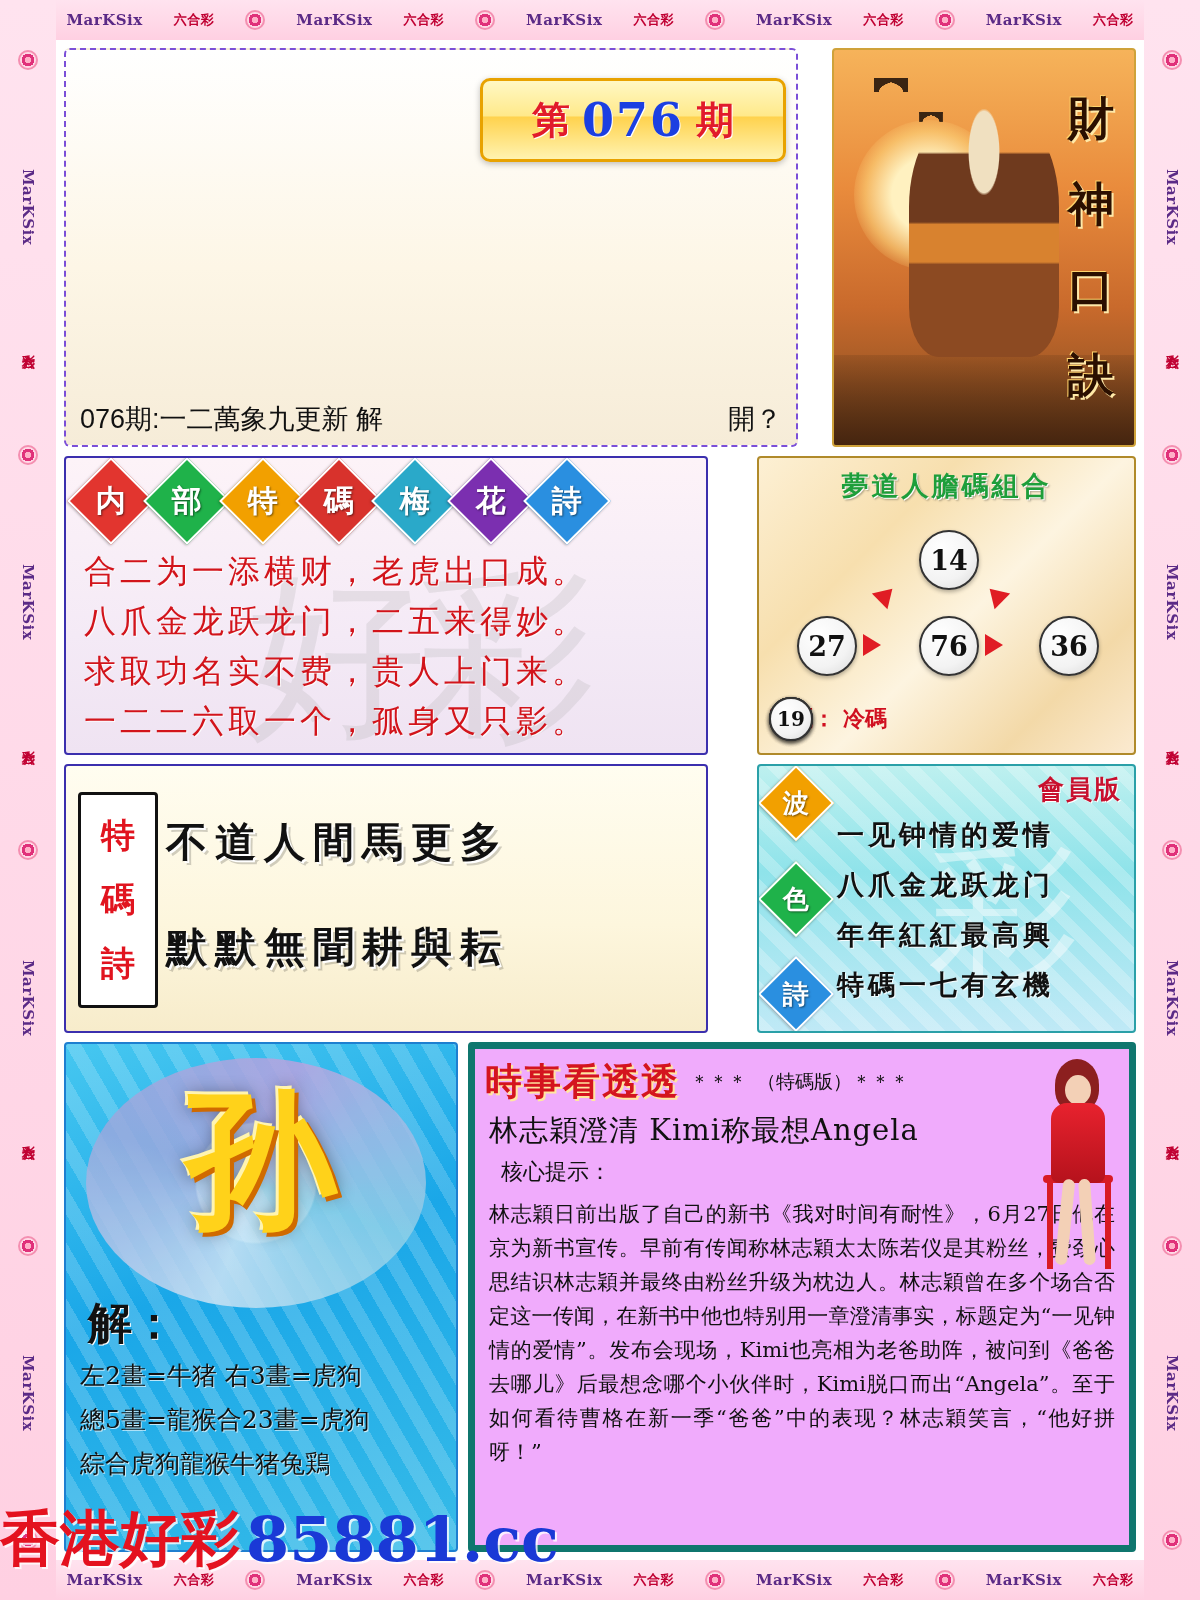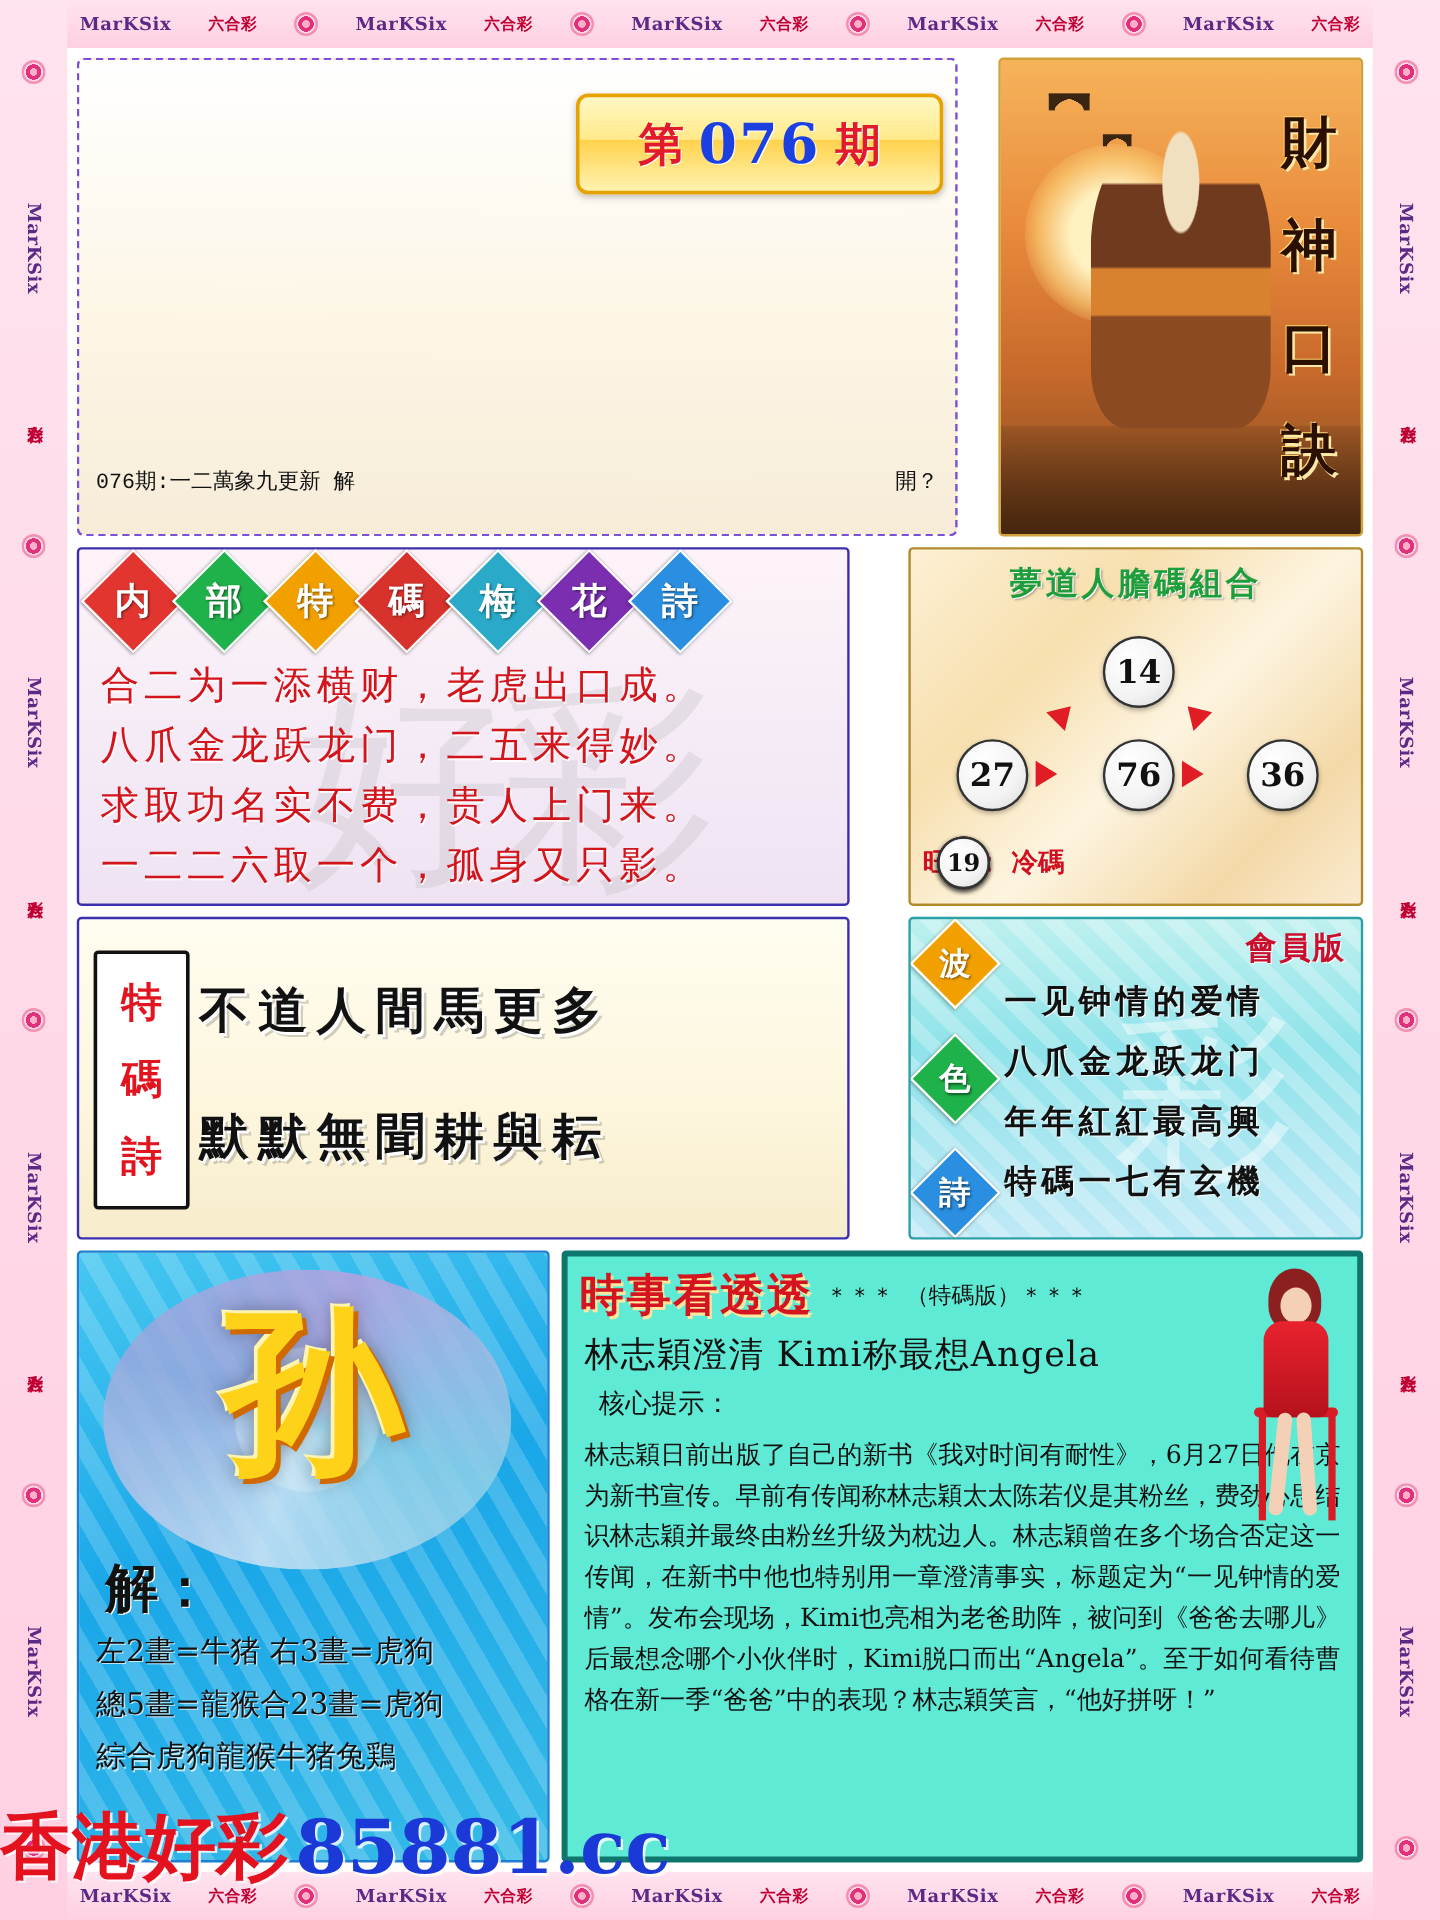--- a/index.html
+++ b/index.html
@@ -75,23 +75,23 @@
     font-size:38px;font-weight:bold;color:#e11b2b;
     text-shadow:1px 1px 0 #fff;
   }
   .issue-badge .n{
     font-family:"DejaVu Serif","Liberation Serif",serif;
     font-size:46px;font-weight:bold;color:#1b3fe1;
     text-shadow:1px 1px 0 #fff;letter-spacing:2px;
   }
   .banner-caption{
     position:absolute;left:14px;right:14px;bottom:8px;height:48px;
-    display:flex;align-items:flex-start;justify-content:space-between;
-    font-family:Liberation Mono, monospace;
-    font-size:18px;color:#111;
+    display:flex;align-items:flex-end;justify-content:space-between;
+    font-family:Liberation Sans, sans-serif;
+    font-size:27px;color:#111;
   }
 
   .hero-box{
     position:absolute;right:0;top:0;width:300px;height:395px;
     border:2px solid #cfa23a;border-radius:4px;overflow:hidden;
     background:linear-gradient(180deg,#f6b35a 0%,#e98b3c 35%,#c96a2c 65%,#7c4a20 100%);
   }
   .hero-sun{
     position:absolute;left:20px;top:70px;width:150px;height:150px;border-radius:50%;
     background:radial-gradient(circle,#fff1c0 0 35%,rgba(255,220,130,.55) 60%,rgba(255,200,100,0) 75%);
@@ -187,21 +187,21 @@
   .ball{
     position:absolute;width:56px;height:56px;border-radius:50%;
     background:radial-gradient(circle at 35% 30%,#ffffff,#f3f3f3 60%,#d9d9d9 100%);
     border:2px solid #333;
     display:flex;align-items:center;justify-content:center;
     font-family:"DejaVu Serif","Liberation Serif",serif;
     font-size:27px;font-weight:bold;color:#111;
     box-shadow:0 2px 4px rgba(0,0,0,.3);
   }
   .ball.small{
-    width:40px;height:40px;font-size:20px;margin-left:12px;
+    width:40px;height:40px;font-size:20px;
   }
   .arrow{
     position:absolute;width:0;height:0;
     border-left:18px solid #e01c24;
     border-top:11px solid transparent;
     border-bottom:11px solid transparent;
   }
   .arrow.dl{transform:rotate(45deg);}
   .arrow.dr{transform:rotate(-45deg);}
   .combo-bottom{
@@ -312,22 +312,22 @@
     position:absolute;left:14px;right:10px;top:310px;
   }
   .jie-lines div{
     font-family:"DejaVu Serif","Liberation Serif",serif;
     font-size:25px;color:#111;line-height:44px;white-space:nowrap;
     text-shadow:1px 1px 0 rgba(255,255,255,.7);
   }
 
   .news-box{
     position:absolute;right:0;top:0;left:404px;bottom:0;
-    border:5px solid #0f766e;border-radius:4px;
-    background:#5eead4;overflow:hidden;
+    border:7px solid #0f766e;border-radius:4px;
+    background:#f0abfc;overflow:hidden;
   }
   .news-title-row{
     position:absolute;left:10px;right:10px;top:8px;height:50px;
     display:flex;align-items:center;gap:10px;
   }
   .news-title{
     font-family:"DejaVu Serif","Liberation Serif",serif;
     font-size:37px;font-weight:bold;color:#d4141e;
     letter-spacing:2px;text-shadow:2px 2px 0 #ffe7a0;
   }

